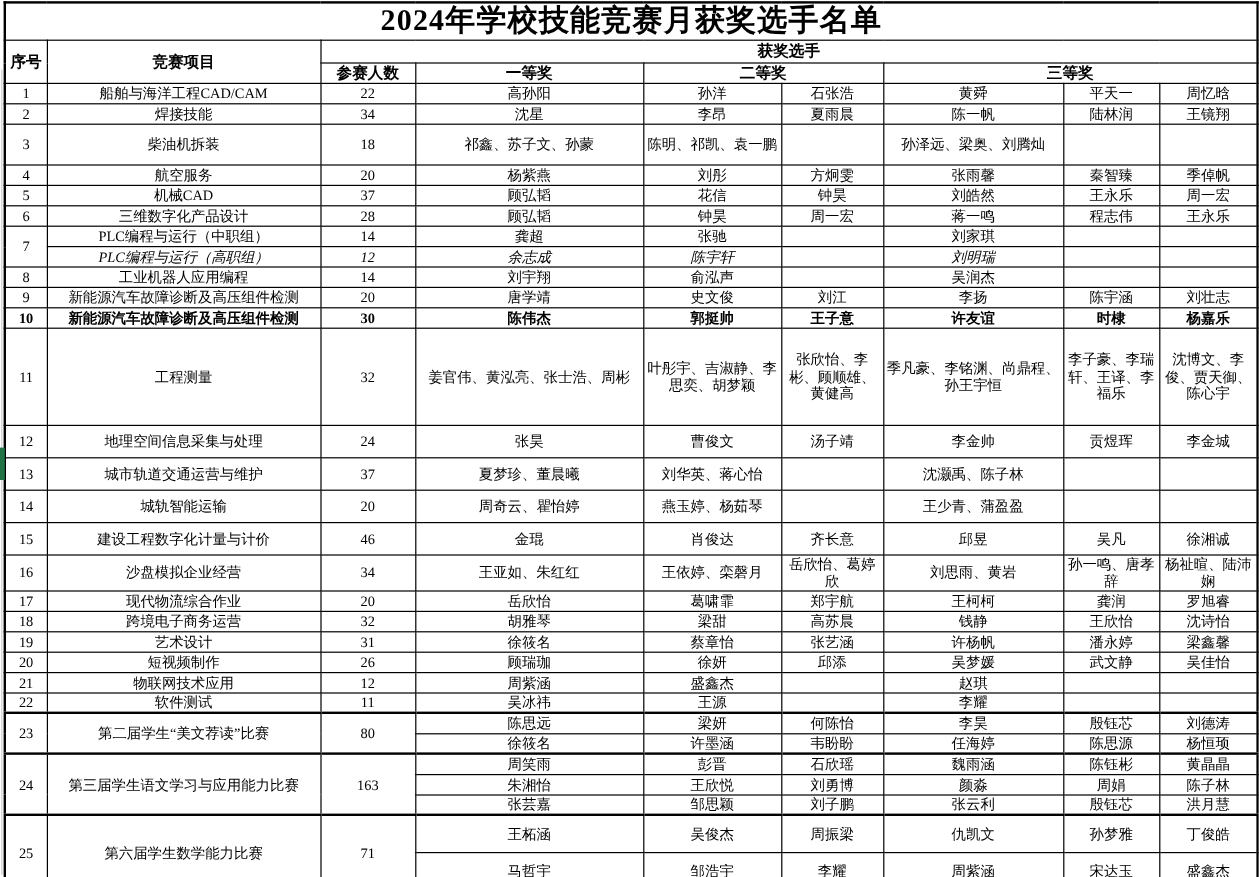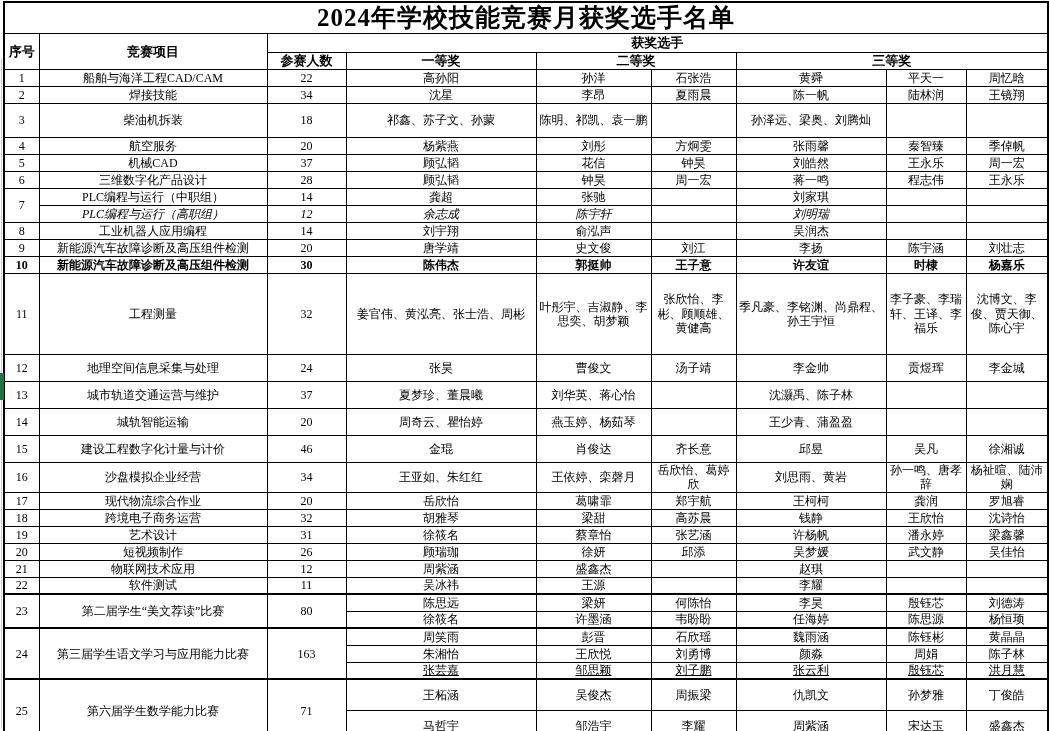--- a/index.html
+++ b/index.html
@@ -333,21 +333,21 @@
         <td>黄晶晶</td>
       </tr>
       <tr style="height: 17px;">
         <td>朱湘怡</td>
         <td>王欣悦</td>
         <td>刘勇博</td>
         <td>颜淼</td>
         <td>周娟</td>
         <td>陈子林</td>
       </tr>
-      <tr style="height: 17px; text-decoration: underline;">
+      <tr style="height: 17px;">
         <td>张芸嘉</td>
         <td>邹思颖</td>
         <td>刘子鹏</td>
         <td>张云利</td>
         <td>殷钰芯</td>
         <td>洪月慧</td>
       </tr>
       <tr class="group-sep" style="height: 31px;">
         <td class="num" rowspan="2">25</td>
         <td rowspan="2">第六届学生数学能力比赛</td>

